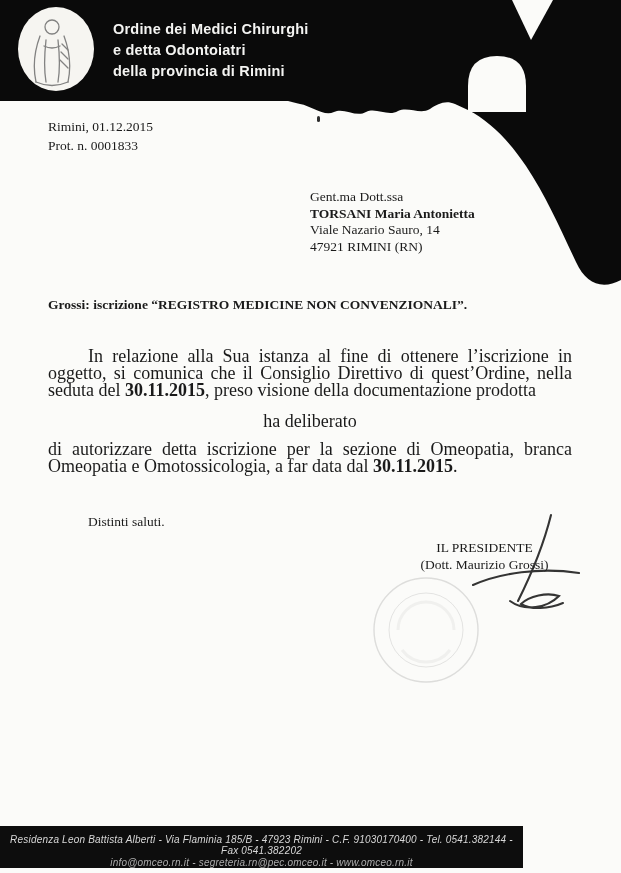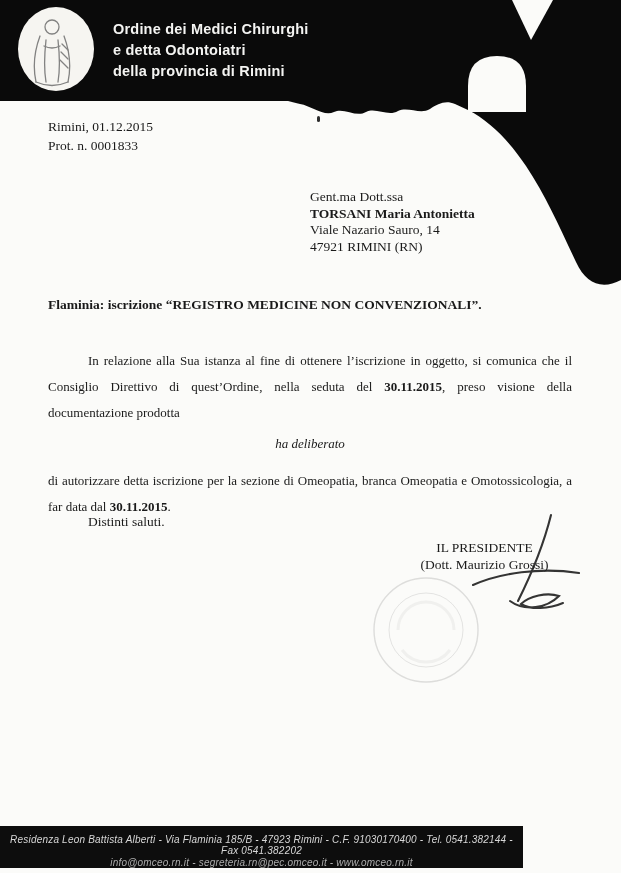--- a/index.html
+++ b/index.html
@@ -25,23 +25,23 @@
   .speck { left:317px; top:116px; width:3px; height:6px; background:#2d2d2d; border-radius:2px; }
 
   
   .recipient { left:310px; top:189px; font-size:13.5px; line-height:16.5px; }
   .recipient .name { font-weight:700; }
 
   
   .subject { left:48px; top:297px; font-size:13.5px; font-weight:700; }
 
   
-  .bodytext { left:48px; top:348px; width:524px; font-size:13px; line-height:26px; text-align:justify; }
+  .bodytext { left:48px; top:348px; width:524px; font-size:18px; line-height:17px; text-align:justify; }
   .p1 { text-indent:40px; }
-  .deliberato { text-align:center; margin-top:5px; text-indent:0;font-style:italic; }
+  .deliberato { text-align:center; margin-top:14px; text-indent:0; }
   .p2 { margin-top:11px; }
   .bd { font-weight:700; }
 
   .closing { left:88px; top:514px; font-size:13.5px; }
 
   
   .signblock { left:392px; top:540px; width:185px; text-align:center; font-size:13.5px; line-height:16.5px; }
   .sig-svg { left:455px; top:513px; }
   .stamp-svg { left:368px; top:572px; }
 
@@ -104,21 +104,21 @@
   <div class="abs speck"></div>
 
   <div class="abs recipient">
     <div>Gent.ma Dott.ssa</div>
     <div class="name">TORSANI Maria Antonietta</div>
     <div>Viale Nazario Sauro, 14</div>
     <div>47921 RIMINI (RN)</div>
   </div>
 
   <div class="abs subject">
-    <span>Flaminia:</span><span> iscrizione </span><span>“REGISTRO MEDICINE NON CONVENZIONALI”.</span>
+    <span>Grossi:</span><span> iscrizione </span><span>“REGISTRO MEDICINE NON CONVENZIONALI”.</span>
   </div>
 
   <div class="abs bodytext">
     <p class="p1"><span>In relazione alla Sua istanza al fine di ottenere l’iscrizione in oggetto, si comunica che il Consiglio Direttivo di quest’Ordine, nella seduta del </span><span class="bd">30.11.2015</span><span>, preso visione della documentazione prodotta</span></p>
     <p class="deliberato">ha deliberato</p>
     <p class="p2"><span>di autorizzare detta iscrizione per la sezione di Omeopatia, branca Omeopatia e Omotossicologia, a far data dal </span><span class="bd">30.11.2015</span><span>.</span></p>
   </div>
 
   <div class="abs closing">Distinti saluti.</div>
 

